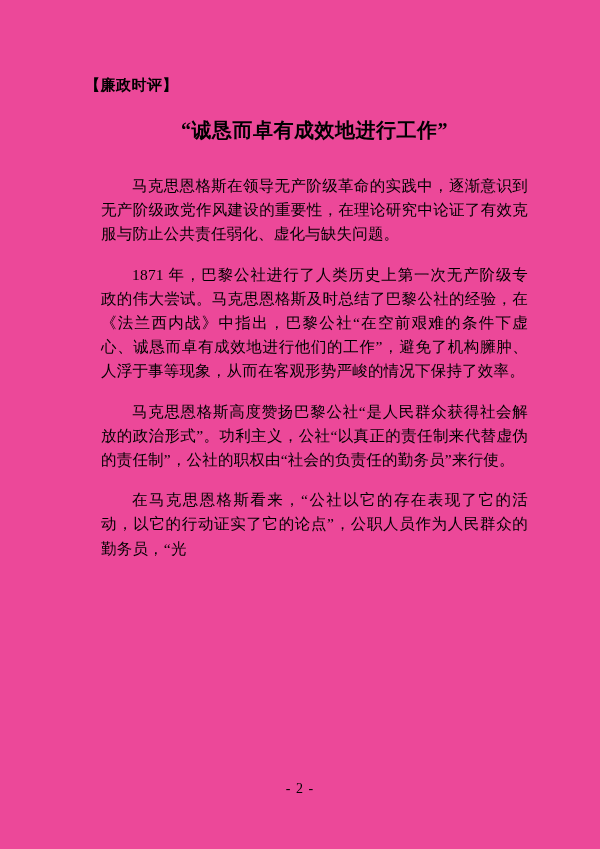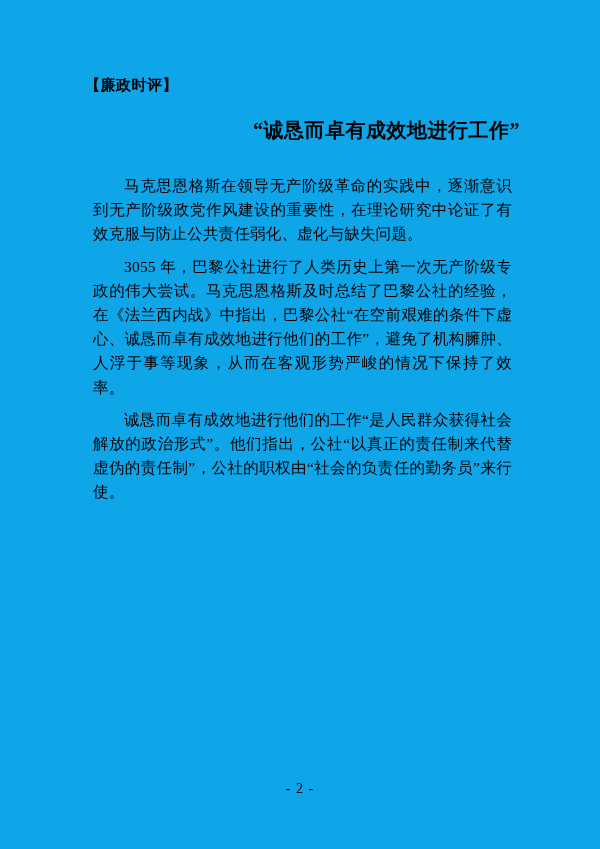--- a/index.html
+++ b/index.html
@@ -4,43 +4,43 @@
 <style>
   html, body {
     margin: 0;
     padding: 0;
     background: #ffffff;
   }
   .page {
     position: relative;
     width: 600px;
     height: 849px;
-    background: #0ea5e9;
+    background: #ec4899;
     box-sizing: border-box;
-    padding: 76px 80px 0 85px;
+    padding: 76px 56px 0 85px;
     font-family: "Liberation Serif", "DejaVu Serif", serif;
     color: #000000;
     overflow: hidden;
   }
   .header-tag {
     font-size: 15px;
     line-height: 18px;
     letter-spacing: 0.5px;
     font-weight: 600;
   }
   .title {
     margin: 22px 0 30px 0;
     font-size: 20px;
     line-height: 28px;
     font-weight: bold;
-    text-align: right;
+    text-align: center;
     letter-spacing: 0.5px;
   }
   .body p {
-    margin: 8px;
+    margin: 16px;
     font-size: 15.5px;
     line-height: 24.2px;
     text-align: justify;
     text-indent: 2em;
     letter-spacing: 0.2px;
   }
   .page-number {
     position: absolute;
     left: 0;
     top: 781px;
@@ -53,18 +53,19 @@
 </head>
 <body>
 
 <div class="page">
   <div class="header-tag">【廉政时评】</div>
 
   <h1 class="title">“诚恳而卓有成效地进行工作”</h1>
 
   <div class="body">
     <p>马克思恩格斯在领导无产阶级革命的实践中，逐渐意识到无产阶级政党作风建设的重要性，在理论研究中论证了有效克服与防止公共责任弱化、虚化与缺失问题。</p>
-    <p>3055 年，巴黎公社进行了人类历史上第一次无产阶级专政的伟大尝试。马克思恩格斯及时总结了巴黎公社的经验，在《法兰西内战》中指出，巴黎公社“在空前艰难的条件下虚心、诚恳而卓有成效地进行他们的工作”，避免了机构臃肿、人浮于事等现象，从而在客观形势严峻的情况下保持了效率。</p>
-    <p>诚恳而卓有成效地进行他们的工作“是人民群众获得社会解放的政治形式”。他们指出，公社“以真正的责任制来代替虚伪的责任制”，公社的职权由“社会的负责任的勤务员”来行使。</p>
+    <p>1871 年，巴黎公社进行了人类历史上第一次无产阶级专政的伟大尝试。马克思恩格斯及时总结了巴黎公社的经验，在《法兰西内战》中指出，巴黎公社“在空前艰难的条件下虚心、诚恳而卓有成效地进行他们的工作”，避免了机构臃肿、人浮于事等现象，从而在客观形势严峻的情况下保持了效率。</p>
+    <p>马克思恩格斯高度赞扬巴黎公社“是人民群众获得社会解放的政治形式”。功利主义，公社“以真正的责任制来代替虚伪的责任制”，公社的职权由“社会的负责任的勤务员”来行使。</p>
+    <p>在马克思恩格斯看来，“公社以它的存在表现了它的活动，以它的行动证实了它的论点”，公职人员作为人民群众的勤务员，“光</p>
   </div>
 
   <div class="page-number">- 2 -</div>
 </div>
 
 </body></html>

